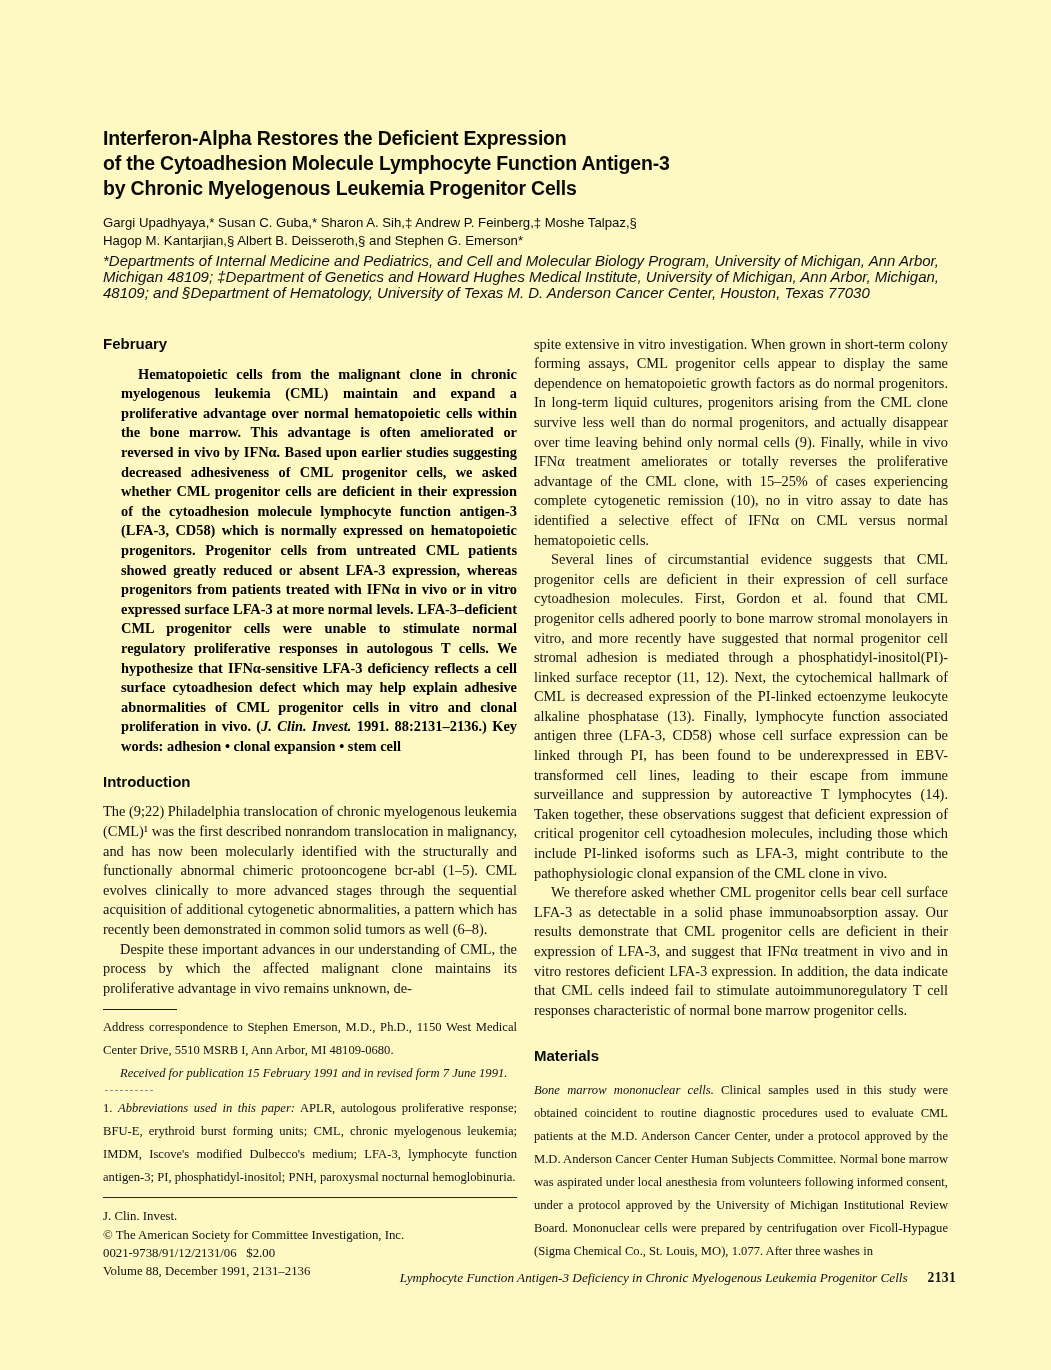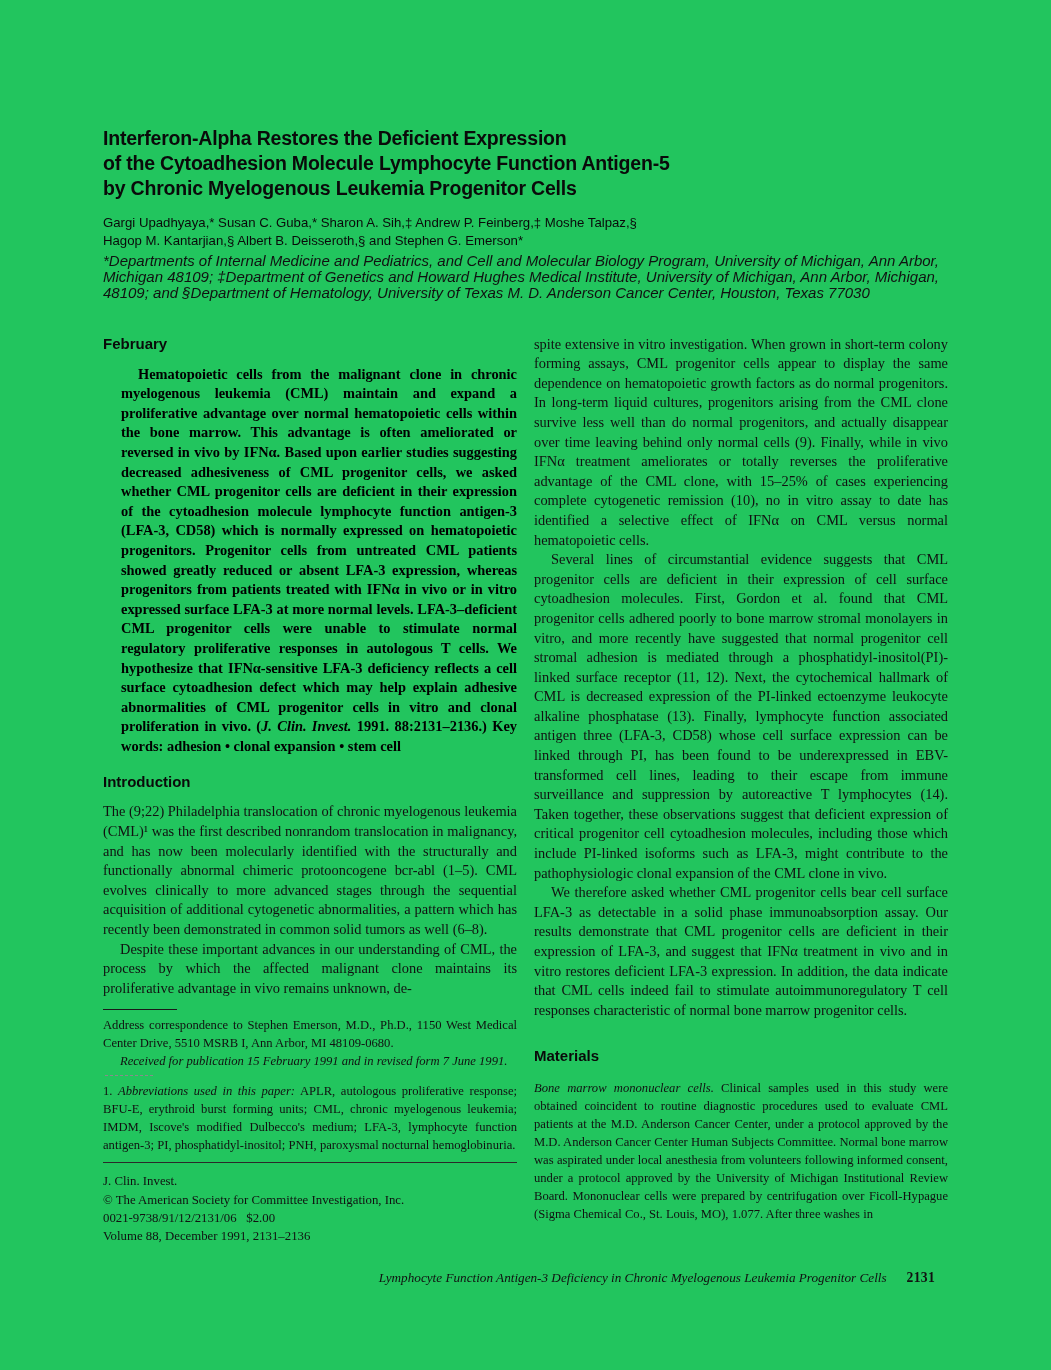--- a/index.html
+++ b/index.html
@@ -1,20 +1,20 @@
 <!DOCTYPE html>
 <html><head>
 <meta charset="utf-8">
 <style>
   html,body { margin:0; padding:0; background:#e8e8e8; }
   .page {
     position: relative;
     width: 1051px;
     height: 1370px;
-    background: #22c55e;
+    background: #fef9c3;
     margin: 0 auto;
     overflow: hidden;
     color: #141414;
   }
   .content {
     position: absolute;
     left: 103px;
     right: 103px;
     top: 0;
   }
@@ -72,21 +72,21 @@
     font-size: 14.4px;
     line-height: 19.6px;
     text-align: justify;
     margin: 0;
     color: #111;
   }
   .indent { text-indent: 17px; }
   .smalltext {
     font-family: "Liberation Serif", "DejaVu Serif", serif;
     font-size: 12.6px;
-    line-height: 18px;
+    line-height: 23px;
     text-align: justify;
     margin: 0;
     color: #111;
   }
   .it { font-style: italic; }
   .shortrule {
     width: 74px;
     border-top: 1.6px solid #1a1a1a;
     margin: 11px 0 6px 0;
   }
@@ -102,21 +102,21 @@
   }
   .journal {
     font-family: "Liberation Serif", "DejaVu Serif", serif;
     font-size: 12.8px;
     line-height: 18.2px;
     color: #111;
   }
   .footer {
     position: absolute;
     left: 103px;
-    right: 116px;
+    right: 95px;
     top: 1270px;
     text-align: right;
     font-family: "Liberation Serif", "DejaVu Serif", serif;
     font-size: 13.2px;
     color: #111;
     white-space: nowrap;
   }
   .pagenum {
     font-style: normal;
     font-weight: 700;
@@ -126,21 +126,21 @@
   }
 </style>
 </head>
 <body>
 
 <div class="page">
   <div class="content">
 
     <div class="title-block">
       <div>Interferon-Alpha Restores the Deficient Expression</div>
-      <div>of the Cytoadhesion Molecule Lymphocyte Function Antigen-5</div>
+      <div>of the Cytoadhesion Molecule Lymphocyte Function Antigen-3</div>
       <div>by Chronic Myelogenous Leukemia Progenitor Cells</div>
     </div>
 
     <div class="authors">
       <div>Gargi Upadhyaya,* Susan C. Guba,* Sharon A. Sih,‡ Andrew P. Feinberg,‡ Moshe Talpaz,§</div>
       <div>Hagop M. Kantarjian,§ Albert B. Deisseroth,§ and Stephen G. Emerson*</div>
     </div>
 
     <div class="affiliations">*Departments of Internal Medicine and Pediatrics, and Cell and Molecular Biology Program, University of Michigan, Ann Arbor, Michigan 48109; ‡Department of Genetics and Howard Hughes Medical Institute, University of Michigan, Ann Arbor, Michigan, 48109; and §Department of Hematology, University of Texas M. D. Anderson Cancer Center, Houston, Texas 77030</div>
 

